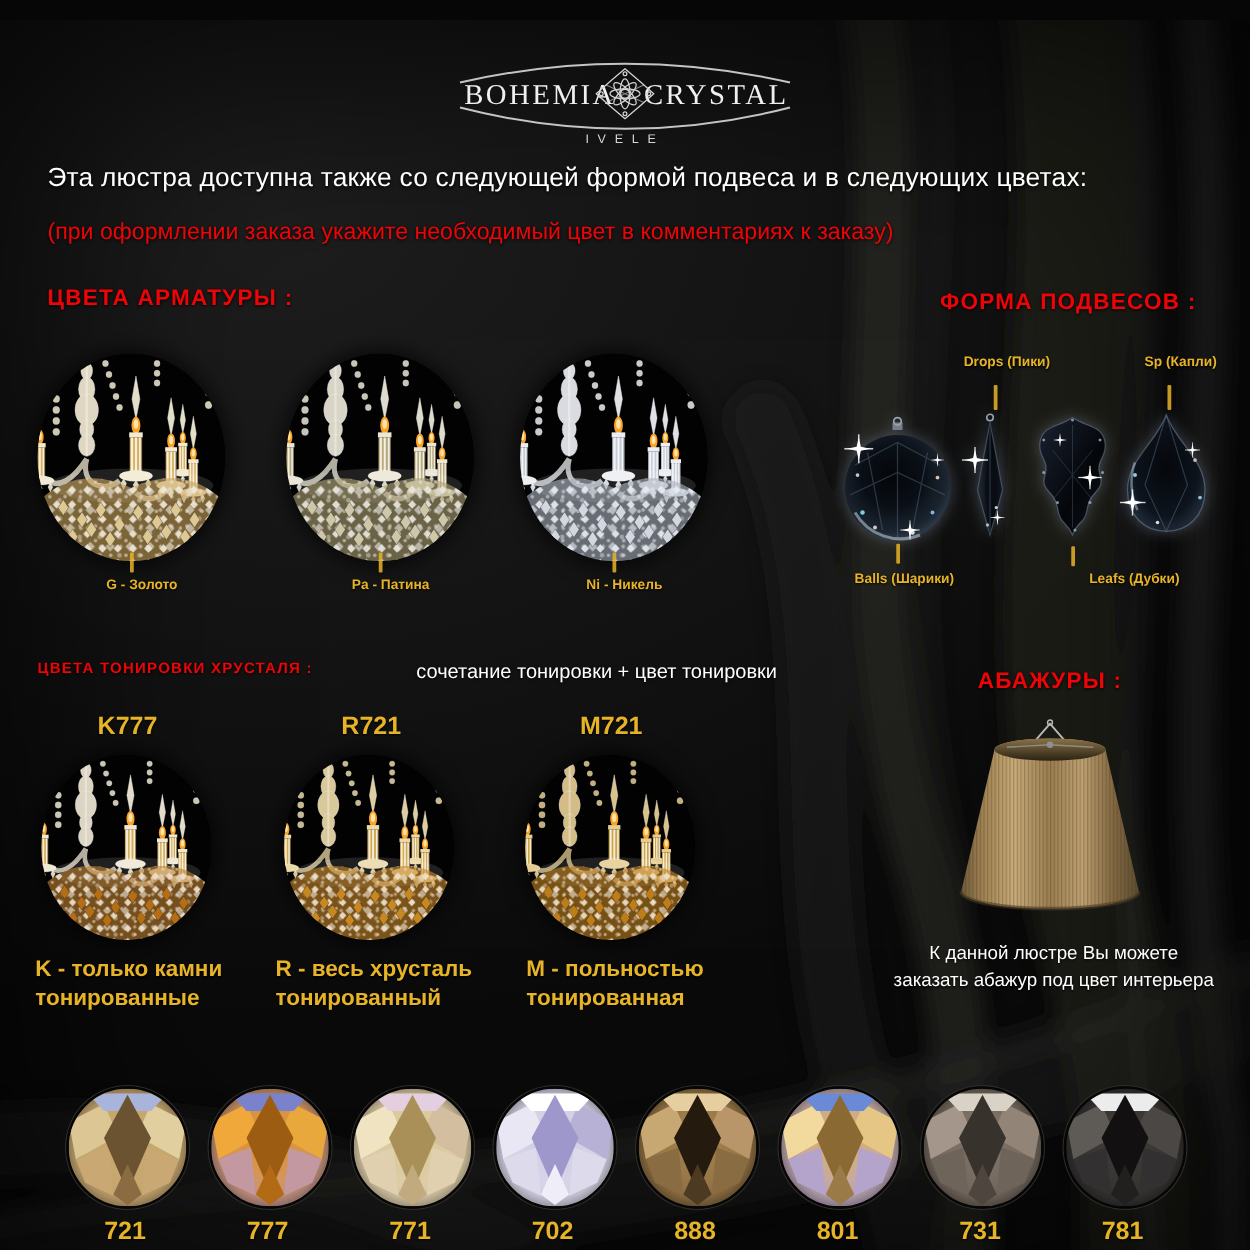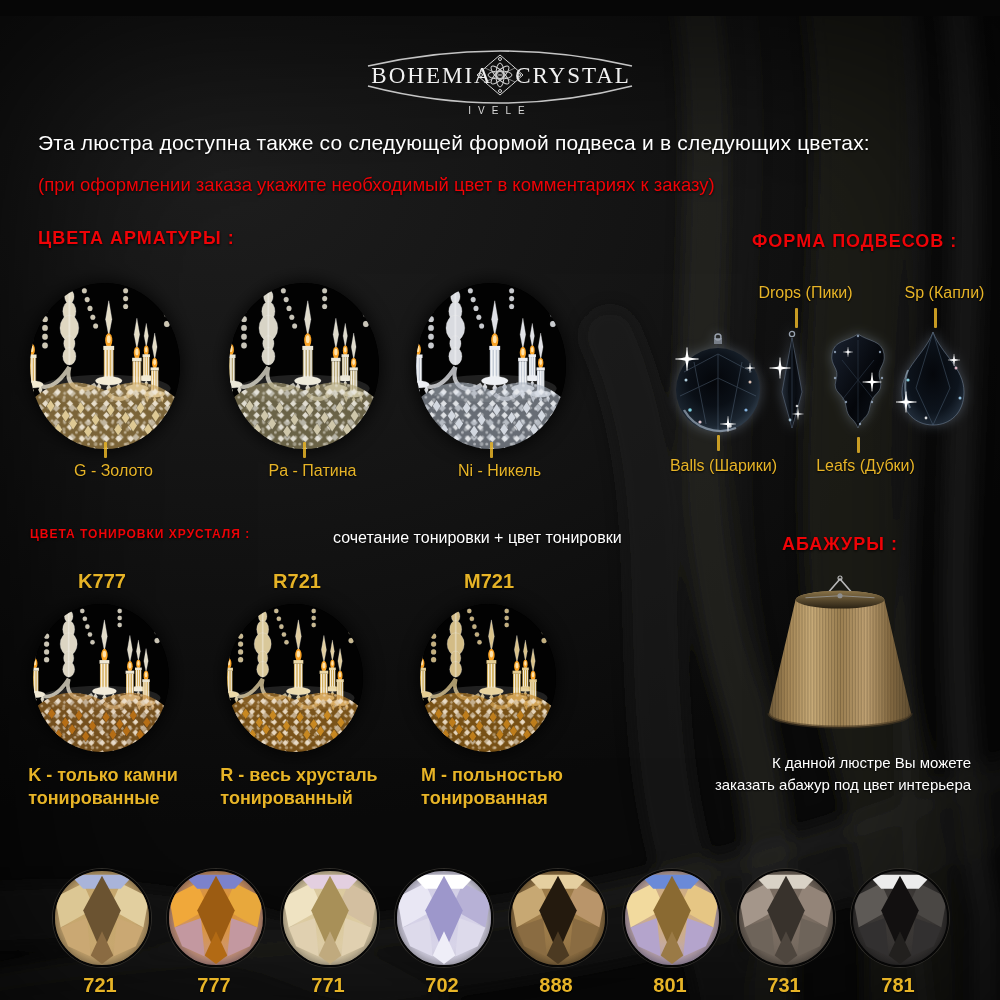--- a/index.html
+++ b/index.html
@@ -10,24 +10,24 @@
   }
   .bgsvg{position:absolute;inset:0;z-index:0;pointer-events:none;}
   .vignette{position:absolute;inset:0;z-index:1;pointer-events:none;
     box-shadow:inset 0 0 190px 30px rgba(0,0,0,.72);}
   .abs{position:absolute;z-index:2;}
   .ctr{transform:translateX(-50%);white-space:nowrap;}
 
   .t-white{color:var(--white,#fff);font-size:21px;letter-spacing:.2px;text-shadow:0 1px 3px #000;}
   .t-rednote{color:var(--red,#e00);font-size:18.5px;text-shadow:0 1px 3px #000;}
   .sec-title{color:var(--red,#e00);font-weight:700;letter-spacing:1px;font-size:18px;text-shadow:0 1px 3px #000;}
-  .y-label{color:var(--yellow,#e7b427);font-weight:400;font-size:16px;text-shadow:0 1px 2px #000;padding-left:17px;}
+  .y-label{color:var(--yellow,#e7b427);font-weight:700;font-size:11px;text-shadow:0 1px 2px #000;padding-left:17px;}
   .y-code{color:var(--yellow,#e7b427);font-weight:700;font-size:20px;text-shadow:0 1px 2px #000;}
   .y-cap{color:var(--yellow,#e7b427);font-weight:700;font-size:18px;line-height:23px;text-align:left;text-shadow:0 1px 2px #000;}
-  .w-cap{color:#fff;font-size:15px;line-height:22px;text-align:right;text-shadow:0 1px 2px #000;}
+  .w-cap{color:#fff;font-size:15px;line-height:22px;text-align:center;text-shadow:0 1px 2px #000;}
   .sub-white{color:#fff;font-size:16px;text-shadow:0 1px 2px #000;}
 
   .tick{width:3px;height:16px;background:var(--yellow,#e7b427);opacity:.85;border-radius:1px;}
 
   .chand-fig{border-radius:50%;overflow:hidden;background:#020202;box-shadow:0 0 18px 2px rgba(0,0,0,.8);}
   .chand-svg{width:100%;height:100%;display:block;}
 
   .pend{filter:drop-shadow(0 0 6px rgba(195,220,255,.28));}
 
   .swatch{top:853px;width:94px;height:94px;border-radius:50%;overflow:hidden;
@@ -336,21 +336,21 @@
         <circle cx="64" cy="70" r="1.5" fill="#aaddff"></circle>
       <circle cx="30" cy="90" r="1.4" fill="#ffffff"></circle>
     </g>
     <use href="#sym-star" transform="translate(10,74) scale(.95)"></use>
     <use href="#sym-star" transform="translate(58,32) scale(.55)"></use>
   </svg>
 
   <div class="abs tick" style="left:717px;top:419px"></div>
   <div class="abs tick" style="left:857px;top:421px"></div>
   <div class="abs y-label ctr" style="left:715px;top:441px">Balls (Шарики)</div>
-  <div class="abs y-label ctr" style="left:857px;top:441px">Leafs (Дубки)</div>
+  <div class="abs y-label ctr" style="left:899px;top:441px">Leafs (Дубки)</div>
 
   <div class="abs sec-title" style="left:30px;top:511px;font-size:12px">ЦВЕТА ТОНИРОВКИ ХРУСТАЛЯ :</div>
   <div class="abs sub-white" style="left:333px;top:513px">сочетание тонировки + цвет тонировки</div>
 
   <div class="abs y-code ctr" style="left:102px;top:554px">K777</div>
   <div class="abs y-code ctr" style="left:297px;top:554px">R721</div>
   <div class="abs y-code ctr" style="left:489px;top:554px">M721</div>
 
   <figure class="abs chand-fig" style="left: 33px; top: 588px; width: 136px; height: 148px; margin: 0px; --crystal: #efe8d4; --metal: #d4ac58; --tint: #bf8230; --stones: #b4680e;">
     <svg class="chand-svg" viewBox="0 0 160 170" preserveAspectRatio="none">

